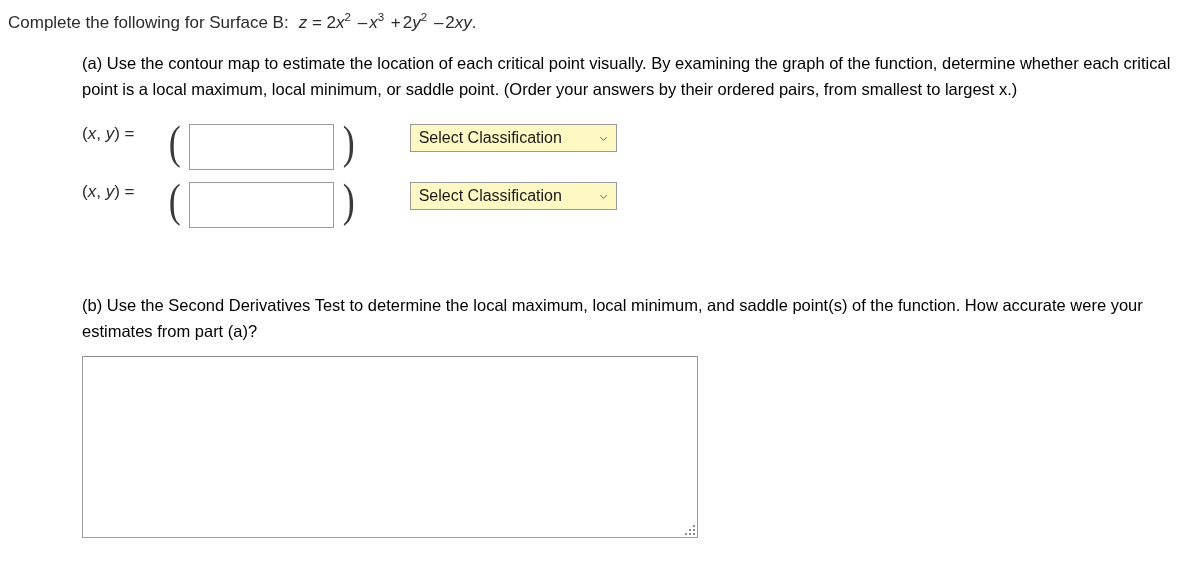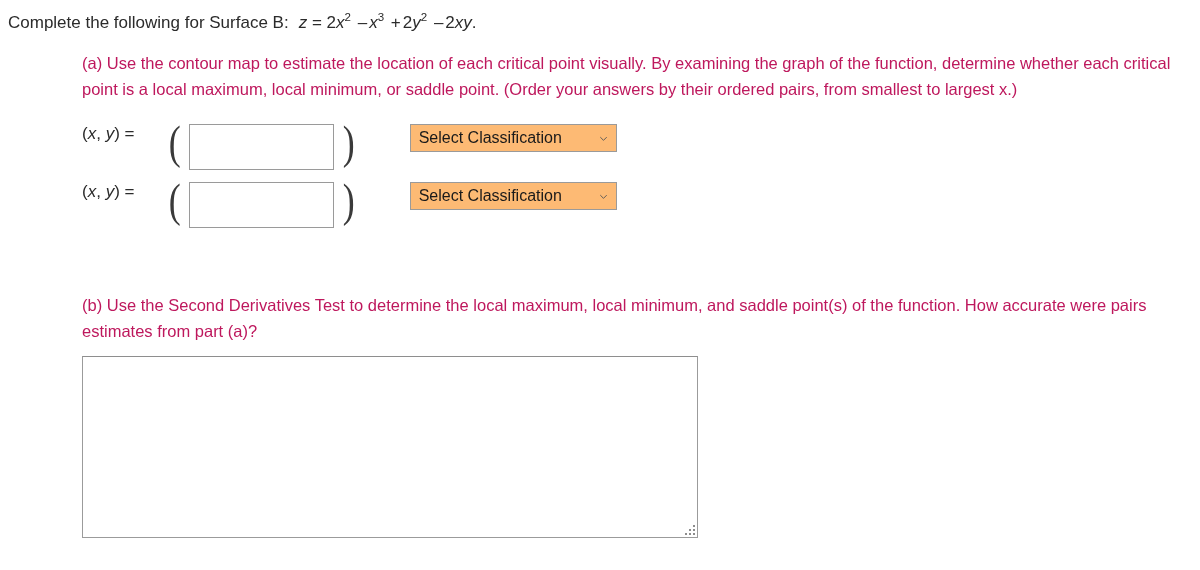--- a/index.html
+++ b/index.html
@@ -42,21 +42,21 @@
   #content {
     position: absolute;
     left: 82px;
     top: 50px;
     width: 1110px;
   }
 
   .para {
     font-size: 16.5px;
     line-height: 26px;
-    color: #be185d;
+    color: #000000;
     max-width: 1105px;
   }
 
   #part-b-text {
     margin-top: 0;
   }
 
   
   #answer-rows {
     margin-top: 22px;
@@ -89,21 +89,21 @@
     font-size: 16px;
     color: #222;
     padding: 0 6px;
     outline: none;
   }
   .classification-select {
     margin-left: 46px;
     height: 28px;
     min-width: 207px;
     border: 1px solid #9a9a9a;
-    background: #fdba74;
+    background: #fef9c3;
     display: flex;
     align-items: center;
     padding: 0 7px 0 8px;
     font-size: 16px;
     color: #1a1a1a;
     cursor: default;
     white-space: nowrap;
   }
   .classification-select .sel-label { flex: 1; }
   .chev {
@@ -194,21 +194,21 @@
       <div class="classification-select">
         <span class="sel-label">Select Classification</span>
         <svg class="chev" viewBox="0 0 12 12" fill="none">
           <path d="M2.5 4.5 L6 8 L9.5 4.5" stroke="currentColor" stroke-width="1" fill="none"></path>
         </svg>
       </div>
     </div>
   </div>
 
   <div id="part-b">
-    <div class="para" id="part-b-text">(b) Use the Second Derivatives Test to determine the local maximum, local minimum, and saddle point(s) of the function. How accurate were pairs estimates from part (a)?</div>
+    <div class="para" id="part-b-text">(b) Use the Second Derivatives Test to determine the local maximum, local minimum, and saddle point(s) of the function. How accurate were your estimates from part (a)?</div>
 
     <div id="answer-textarea-wrap">
       <textarea id="answer-textarea" placeholder="" style=""></textarea>
       <span id="resize-grip">
         <i style="right:0px;  bottom:0px;"></i>
         <i style="right:4px;  bottom:0px;"></i>
         <i style="right:8px;  bottom:0px;"></i>
         <i style="right:0px;  bottom:4px;"></i>
         <i style="right:4px;  bottom:4px;"></i>
         <i style="right:0px;  bottom:8px;"></i>

